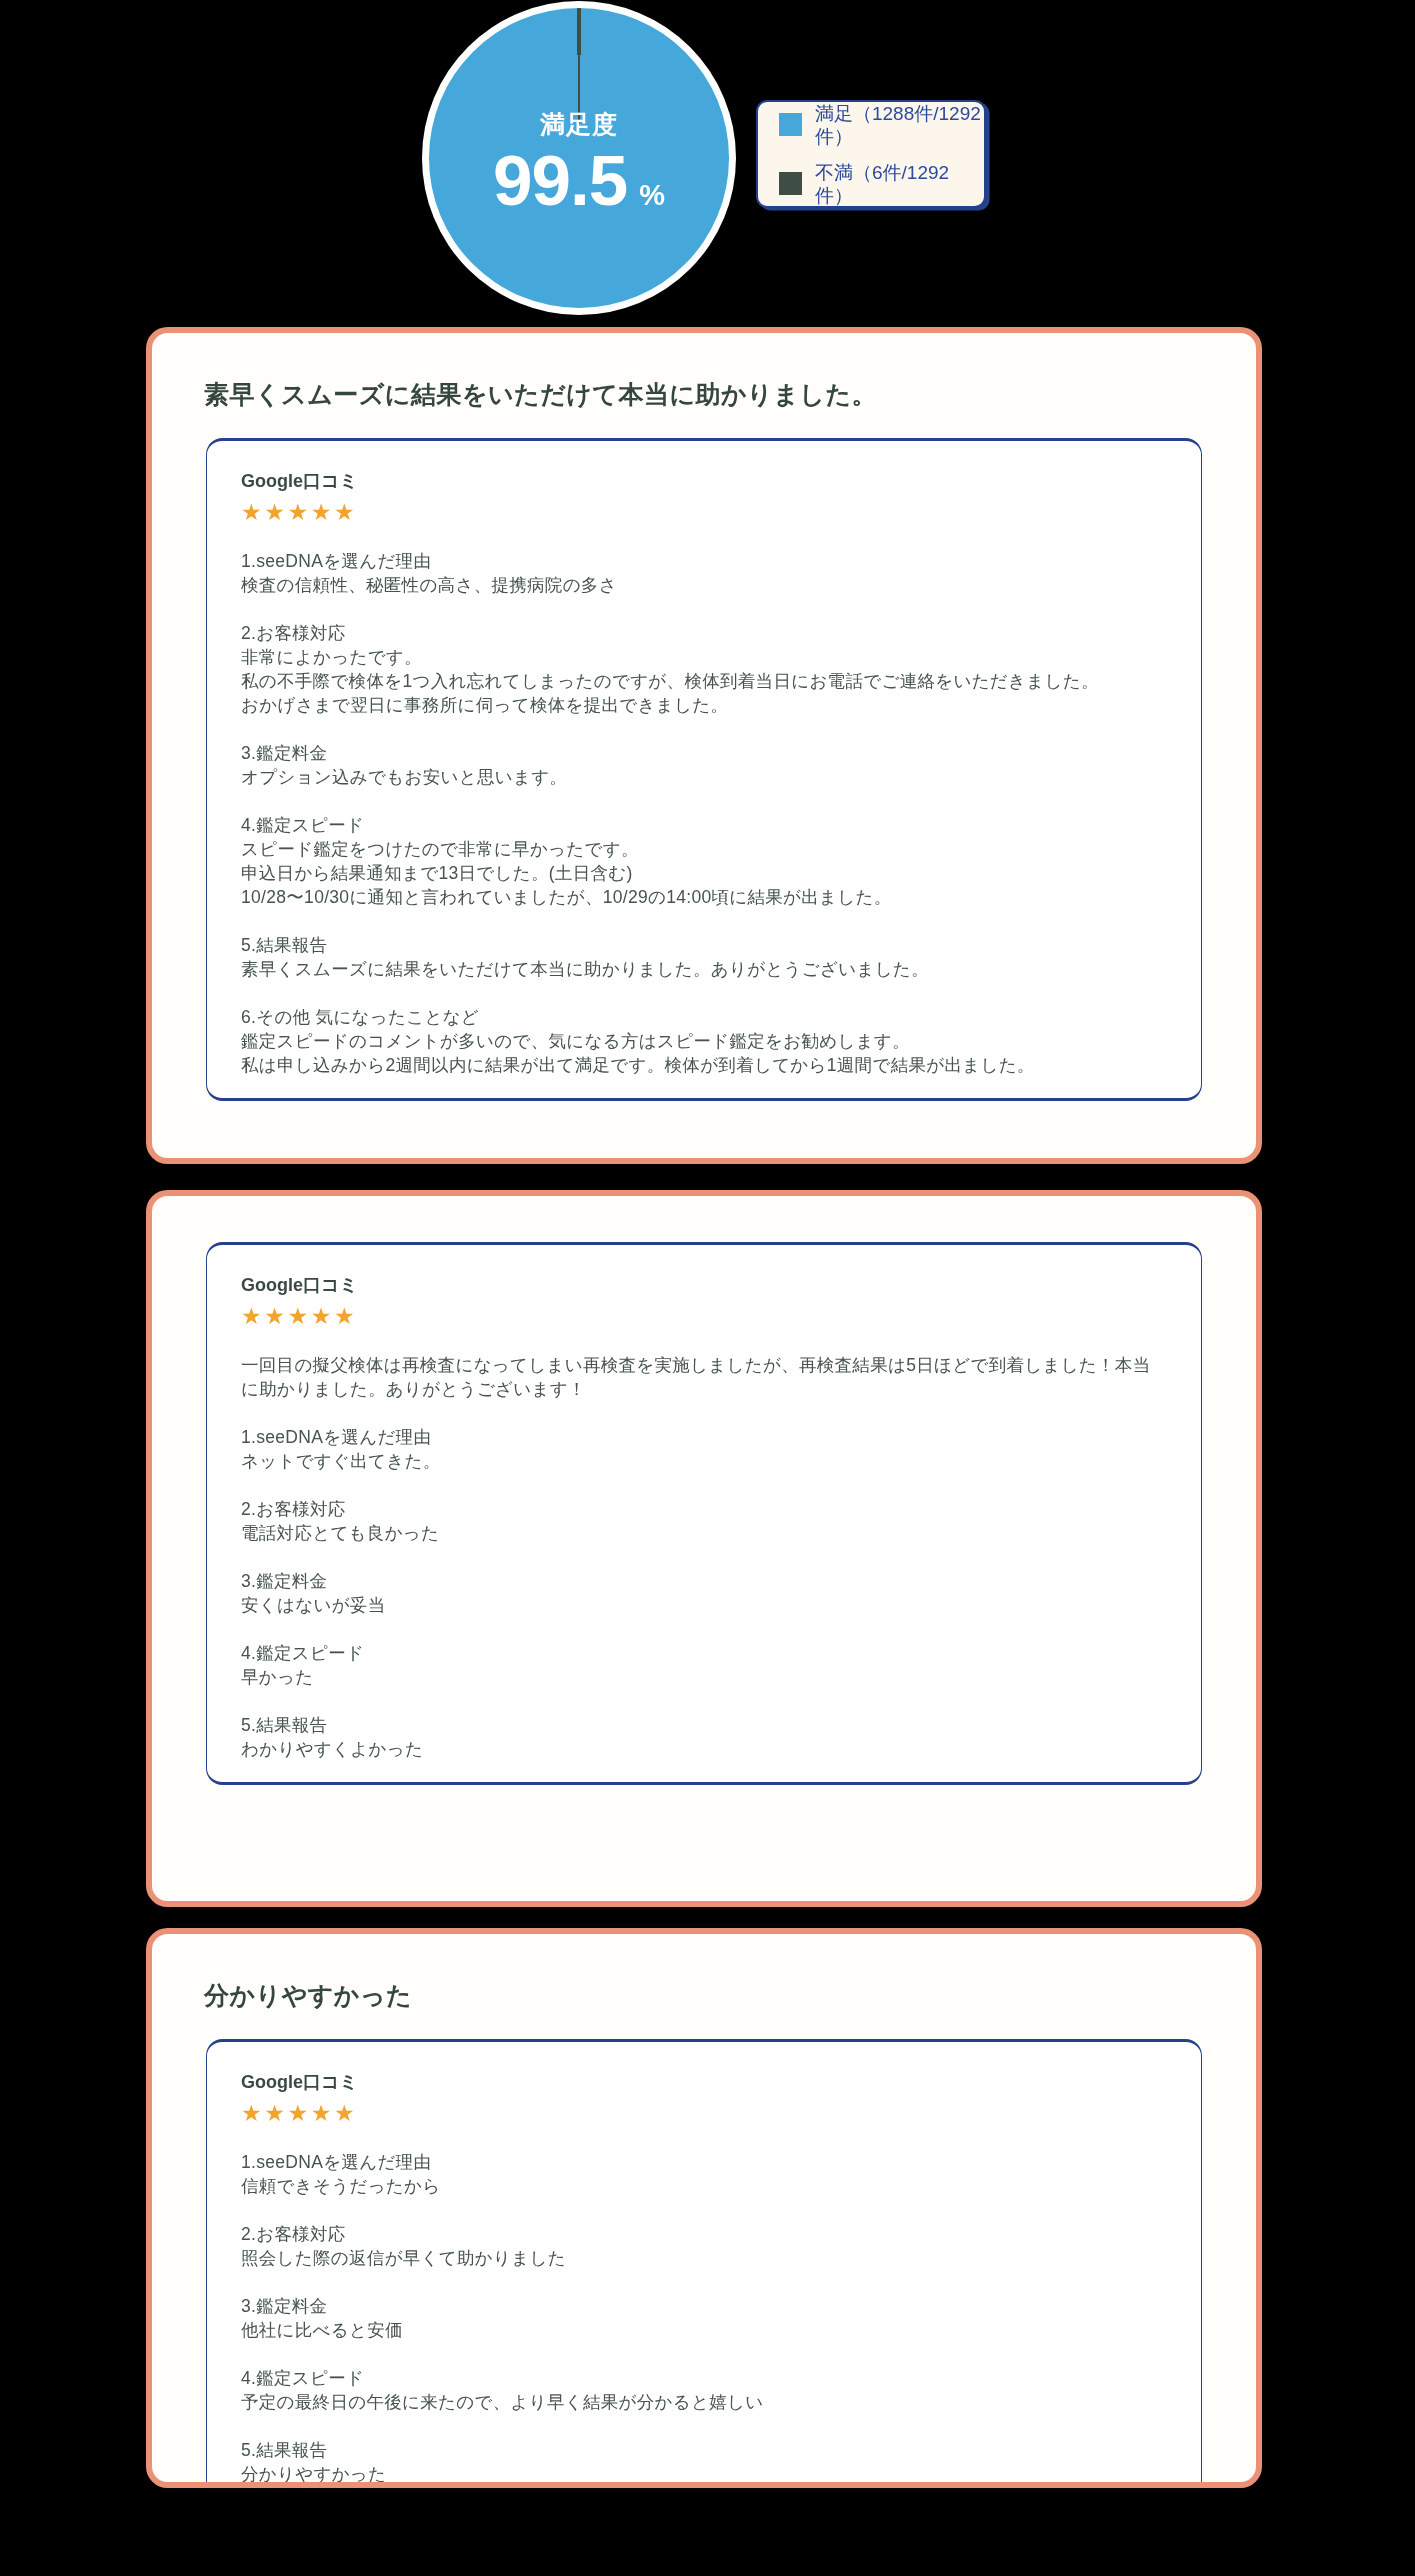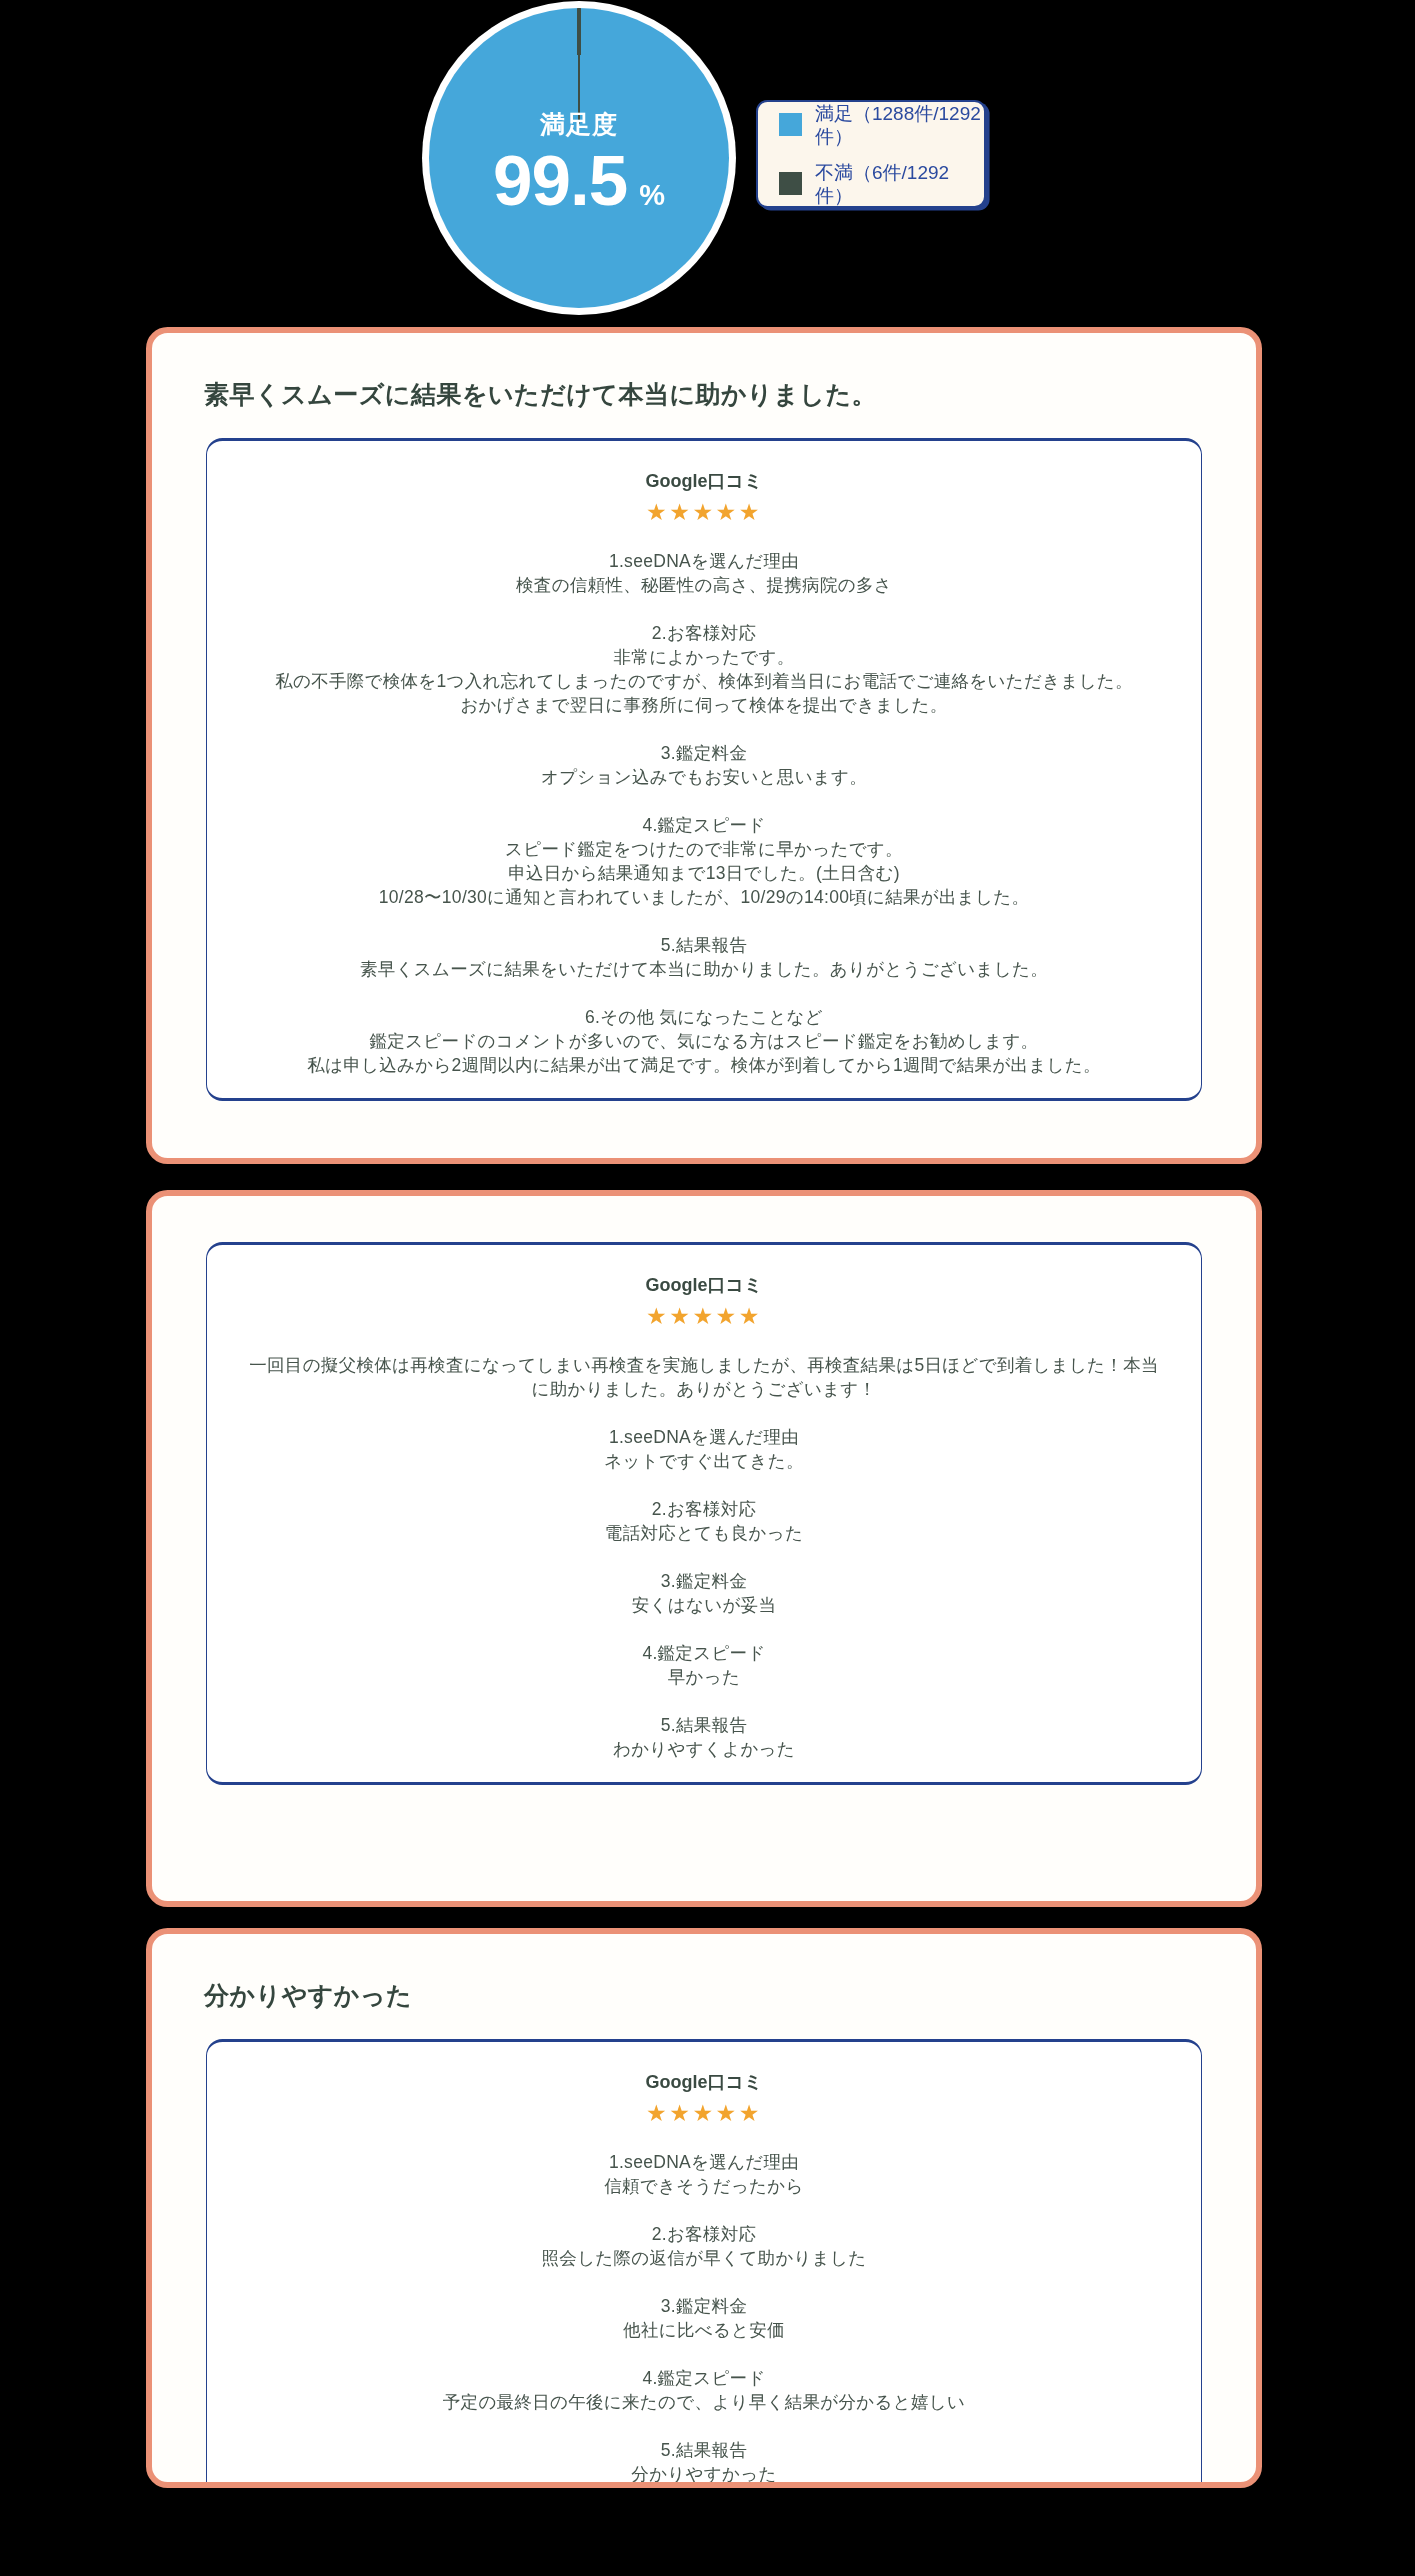--- a/index.html
+++ b/index.html
@@ -49,21 +49,20 @@
   .card-inner{padding:46px 52px 0 52px;}
   .review-title{
     font-size:25px;font-weight:bold;color:#35463e;
     line-height:31px;margin:0 0 28px 0;letter-spacing:0.5px;
   }
   .panel{
     margin:0 2px;background:#fff;
     border:1.5px solid #24418d;border-top-width:3.6px;border-bottom-width:3.6px;
     border-radius:16.5px;
     padding:30px 34px 21.6px 34px;
-    text-align:center;
   }
   .review-source{font-size:18px;font-weight:bold;color:#3a4a42;line-height:21.6px;}
   .review-stars{margin-top:6.2px;font-size:23px;color:#f2a42e;letter-spacing:2.6px;line-height:27px;}
   .review-body{
     margin-top:23px;font-size:17.5px;line-height:24px;color:#46544c;
     white-space:pre-line;letter-spacing:0.3px;
   }
 </style>
 </head>
 <body>

